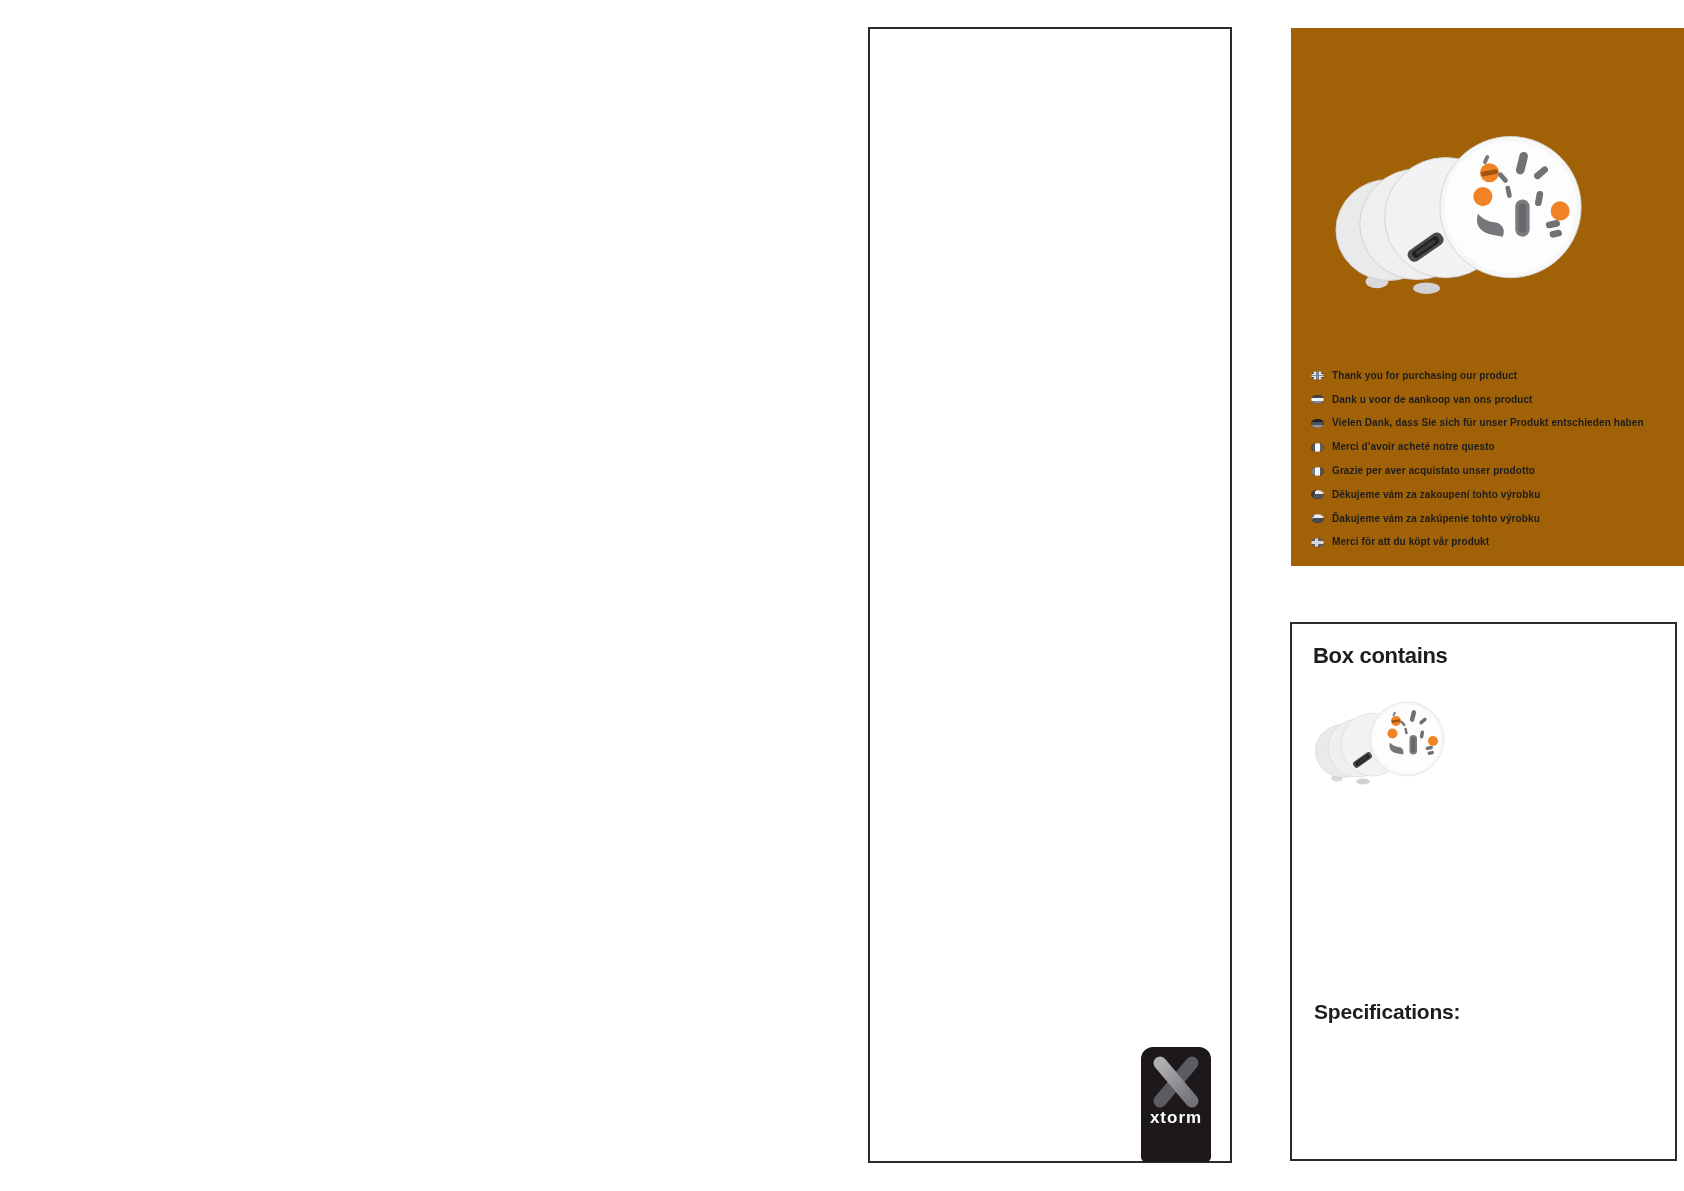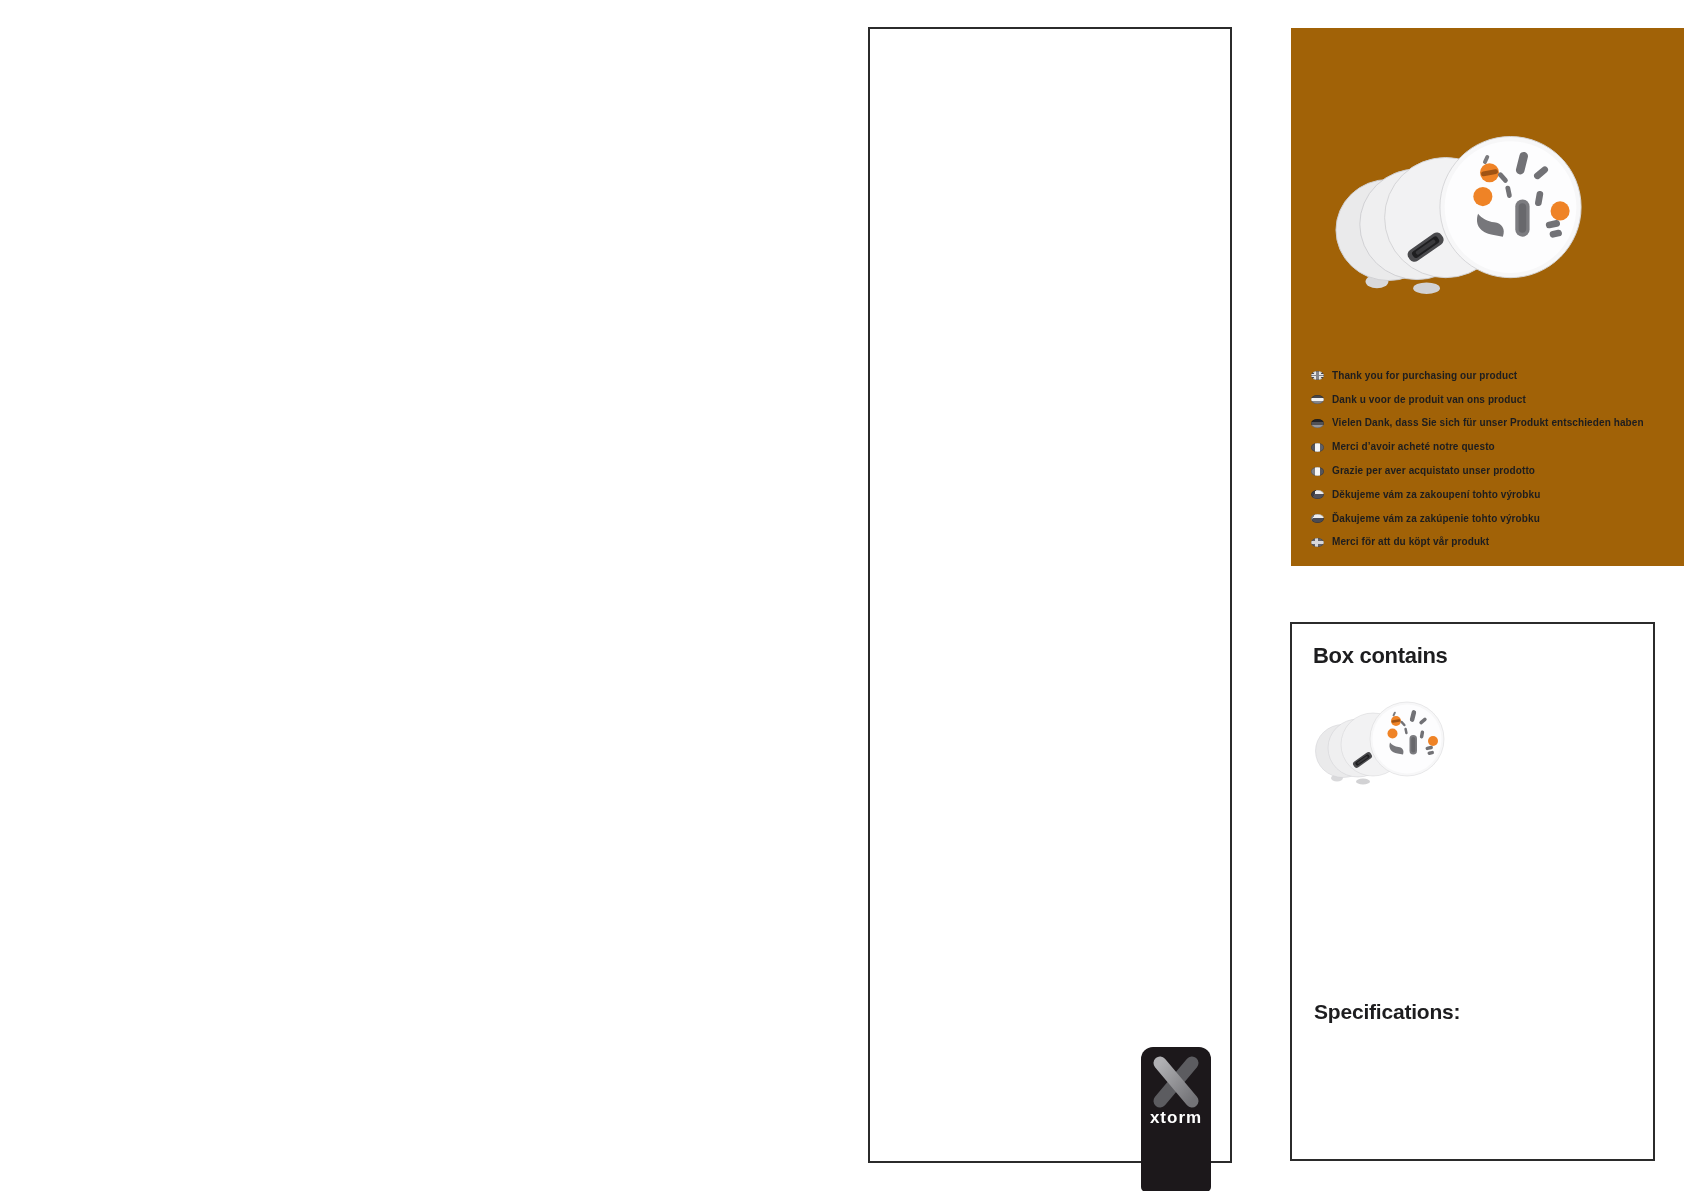--- a/index.html
+++ b/index.html
@@ -15,21 +15,21 @@
   .front-rect {
     position: absolute; left: 868px; top: 27px;
     width: 360px; height: 1132px;
     border: 2px solid #2b2b2b;
     background: #ffffff;
   }
 
   
   .badge {
     position: absolute; left: 271px; top: 1018px;
-    width: 70px; height: 145px;
+    width: 70px; height: 115px;
     background: #1c181b;
     border-radius: 12px 12px 5px 5px;
     display: flex; flex-direction: column; align-items: center;
   }
   .badge .x-mark { margin-top: 9px; }
   .badge .wordmark {
     color: #ffffff; font-size: 17px; font-weight: bold;
     letter-spacing: 1px; margin-top: 1px; line-height: 1;
   }
 
@@ -87,20 +87,21 @@
       linear-gradient(90deg, transparent 30%, #d7d7d9 30%, #d7d7d9 52%, transparent 52%);
     background-color: #63636a;
   }
 
   
   .box-panel {
     position: absolute; left: 1290px; top: 622px;
     width: 361px; height: 535px;
     border: 2px solid #2b2b2b;
     background: #ffffff;
+    padding-left: 22px;
   }
   .box-title {
     position: absolute; left: 21px; top: 20px; margin: 0;
     font-size: 22px; font-weight: bold; letter-spacing: -0.3px;
     color: #1d1d1f; line-height: 1.1;
   }
   .product-small { position: absolute; left: 23px; top: 70px; width: 130px; height: 92px; }
   .specs-title {
     position: absolute; left: 10px; top: 364px; margin: 12px;
     font-size: 21px; font-weight: bold; letter-spacing: -0.2px;
@@ -180,21 +181,21 @@
   <svg class="product-large" viewBox="0 0 260 180">
     <use href="#adapter-art"></use>
   </svg>
   <ul class="thanks-list">
     <li>
       <span class="flag flag-uk"></span>
       <span class="thanks-text">Thank you for purchasing our product</span>
     </li>
     <li>
       <span class="flag flag-nl"></span>
-      <span class="thanks-text">Dank u voor de produit van ons product</span>
+      <span class="thanks-text">Dank u voor de aankoop van ons product</span>
     </li>
     <li>
       <span class="flag flag-de"></span>
       <span class="thanks-text">Vielen Dank, dass Sie sich für unser Produkt entschieden haben</span>
     </li>
     <li>
       <span class="flag flag-fr"></span>
       <span class="thanks-text">Merci d’avoir acheté notre questo</span>
     </li>
     <li>

